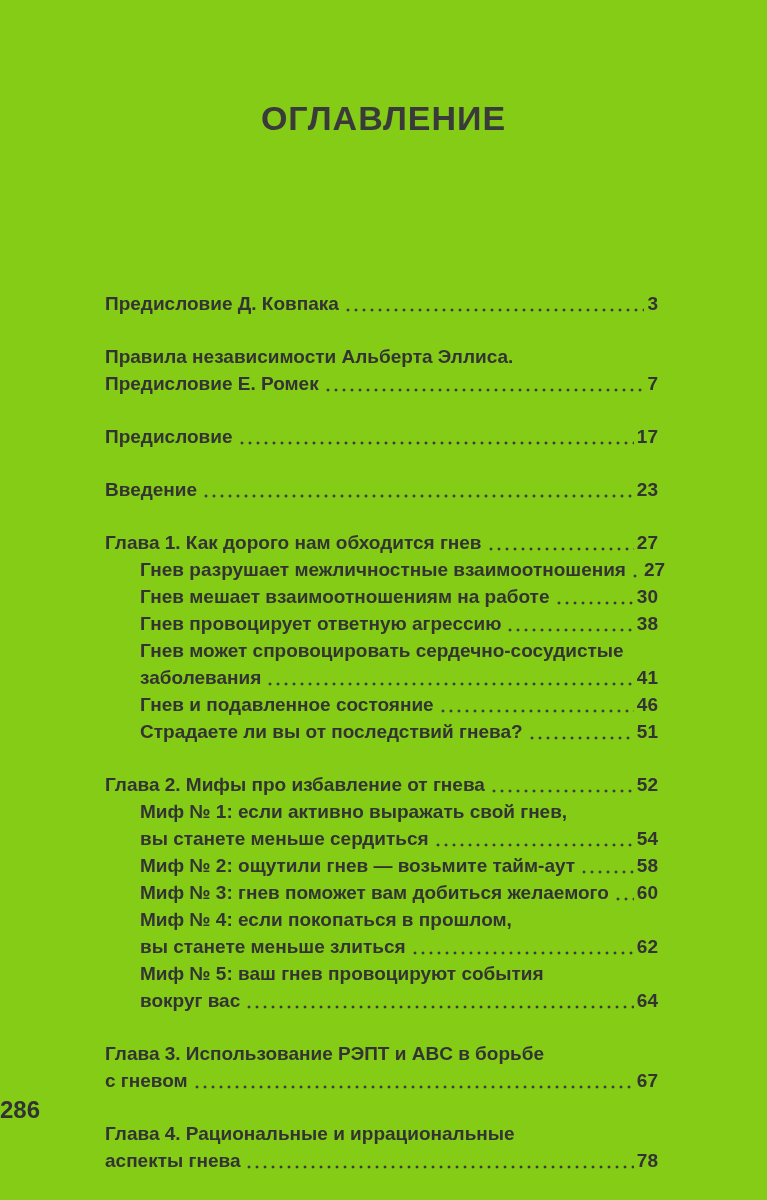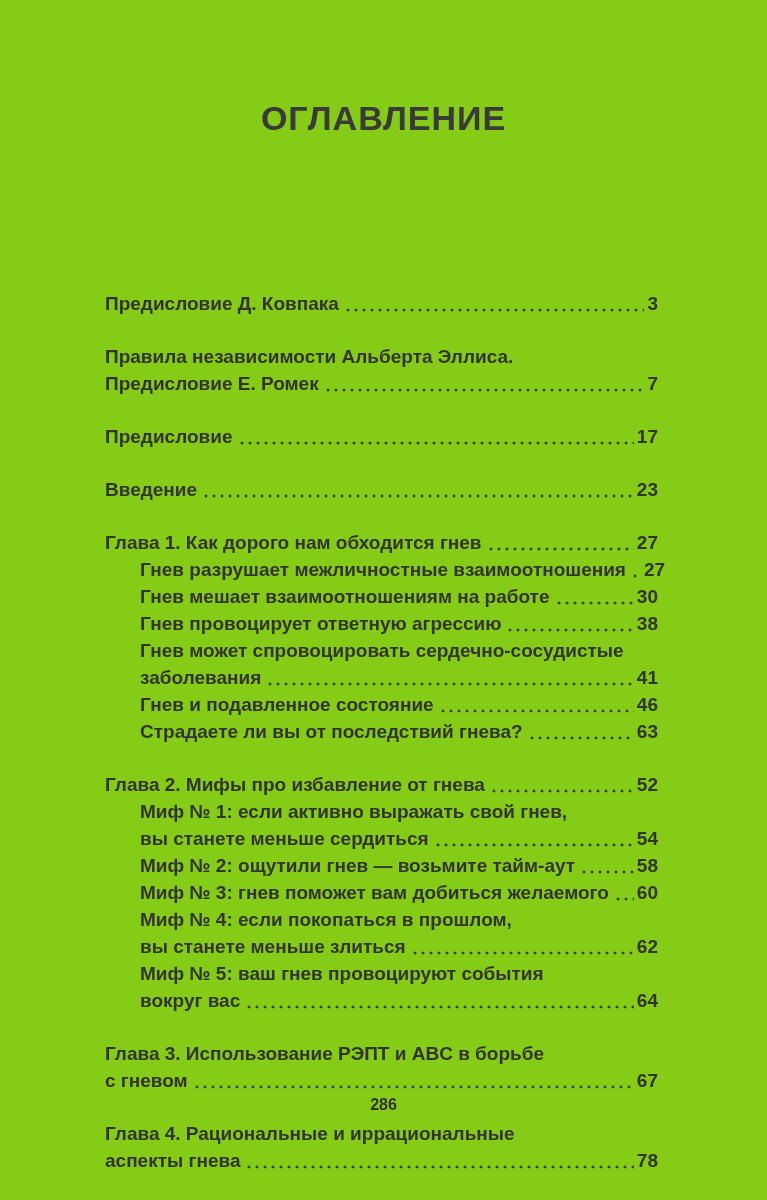--- a/index.html
+++ b/index.html
@@ -46,22 +46,21 @@
     background-size: 8px 4px;
     background-repeat: repeat-x;
     background-position: 0 calc(100% - 5px);
   }
   .toc-page { white-space: nowrap; }
   .footer-page-number {
     position: absolute;
     top: 1096px;
     left: 0;
     width: 100%;
-    text-align: center;
-    font-size: 16px;
+    font-size: 24px;
     font-weight: bold;
     color: #333333;
   }
 </style>
 </head>
 <body>
 
 <div class="page">
   <h1 class="title">ОГЛАВЛЕНИЕ</h1>
   <nav class="toc">
@@ -138,21 +137,21 @@
         <div class="toc-line last">
           <span class="toc-text">Гнев и подавленное состояние</span>
           <span class="dots"></span>
           <span class="toc-page">46</span>
         </div>
       </div>
       <div class="toc-entry level-2">
         <div class="toc-line last">
           <span class="toc-text">Страдаете ли вы от последствий гнева?</span>
           <span class="dots"></span>
-          <span class="toc-page">63</span>
+          <span class="toc-page">51</span>
         </div>
       </div>
       <div class="toc-entry level-1">
         <div class="toc-line last">
           <span class="toc-text">Глава 2. Мифы про избавление от гнева</span>
           <span class="dots"></span>
           <span class="toc-page">52</span>
         </div>
       </div>
       <div class="toc-entry level-2">

